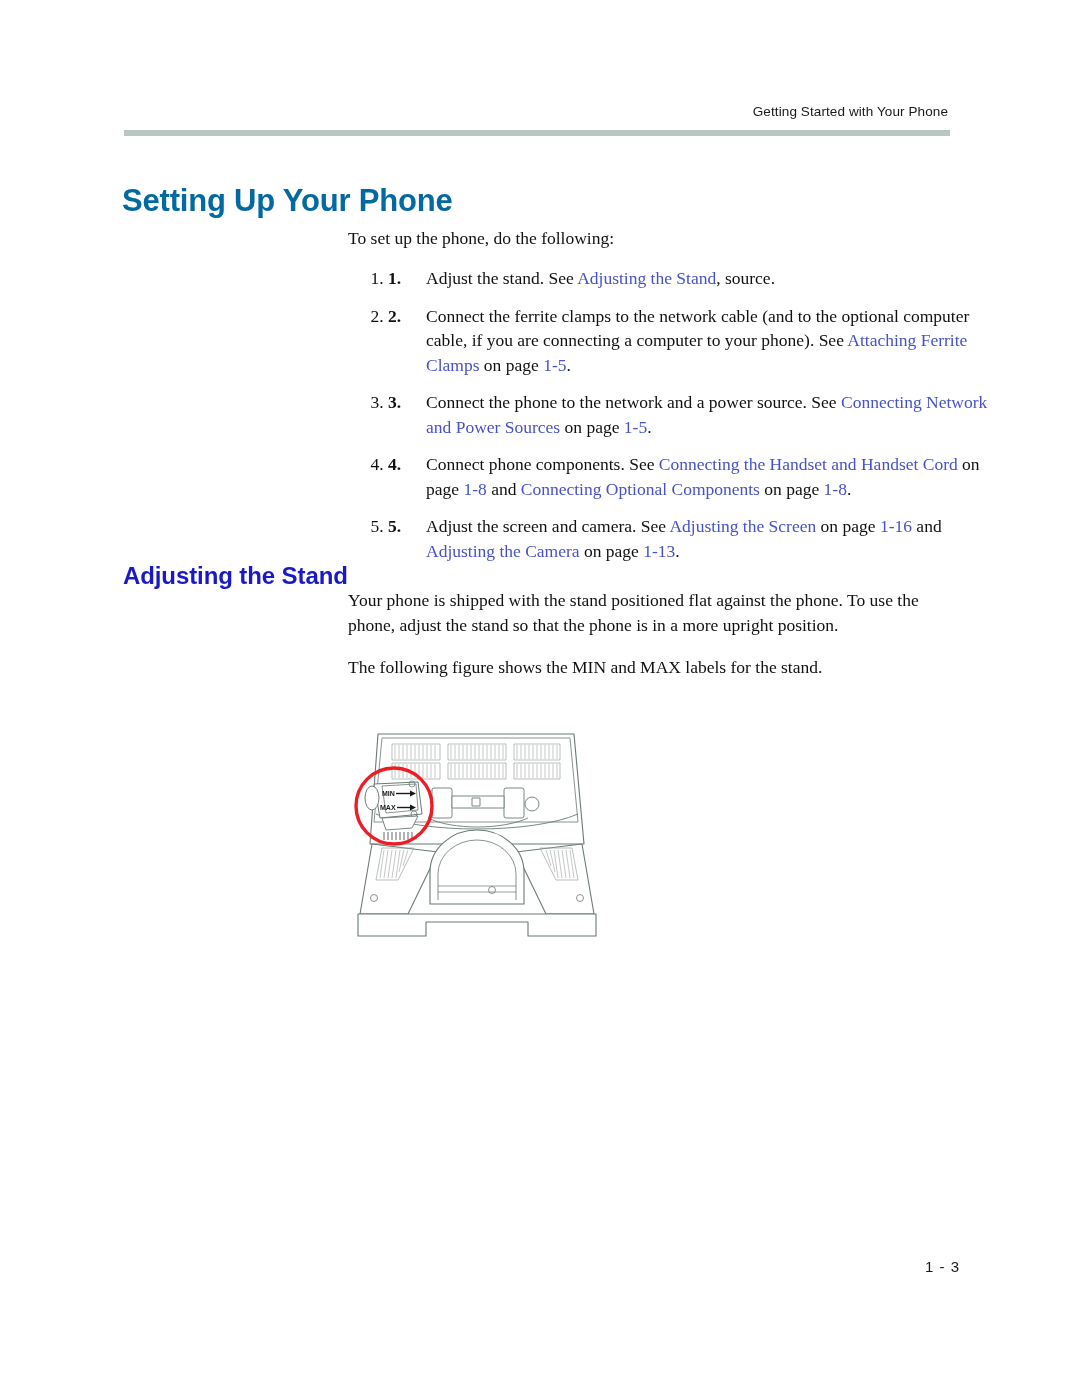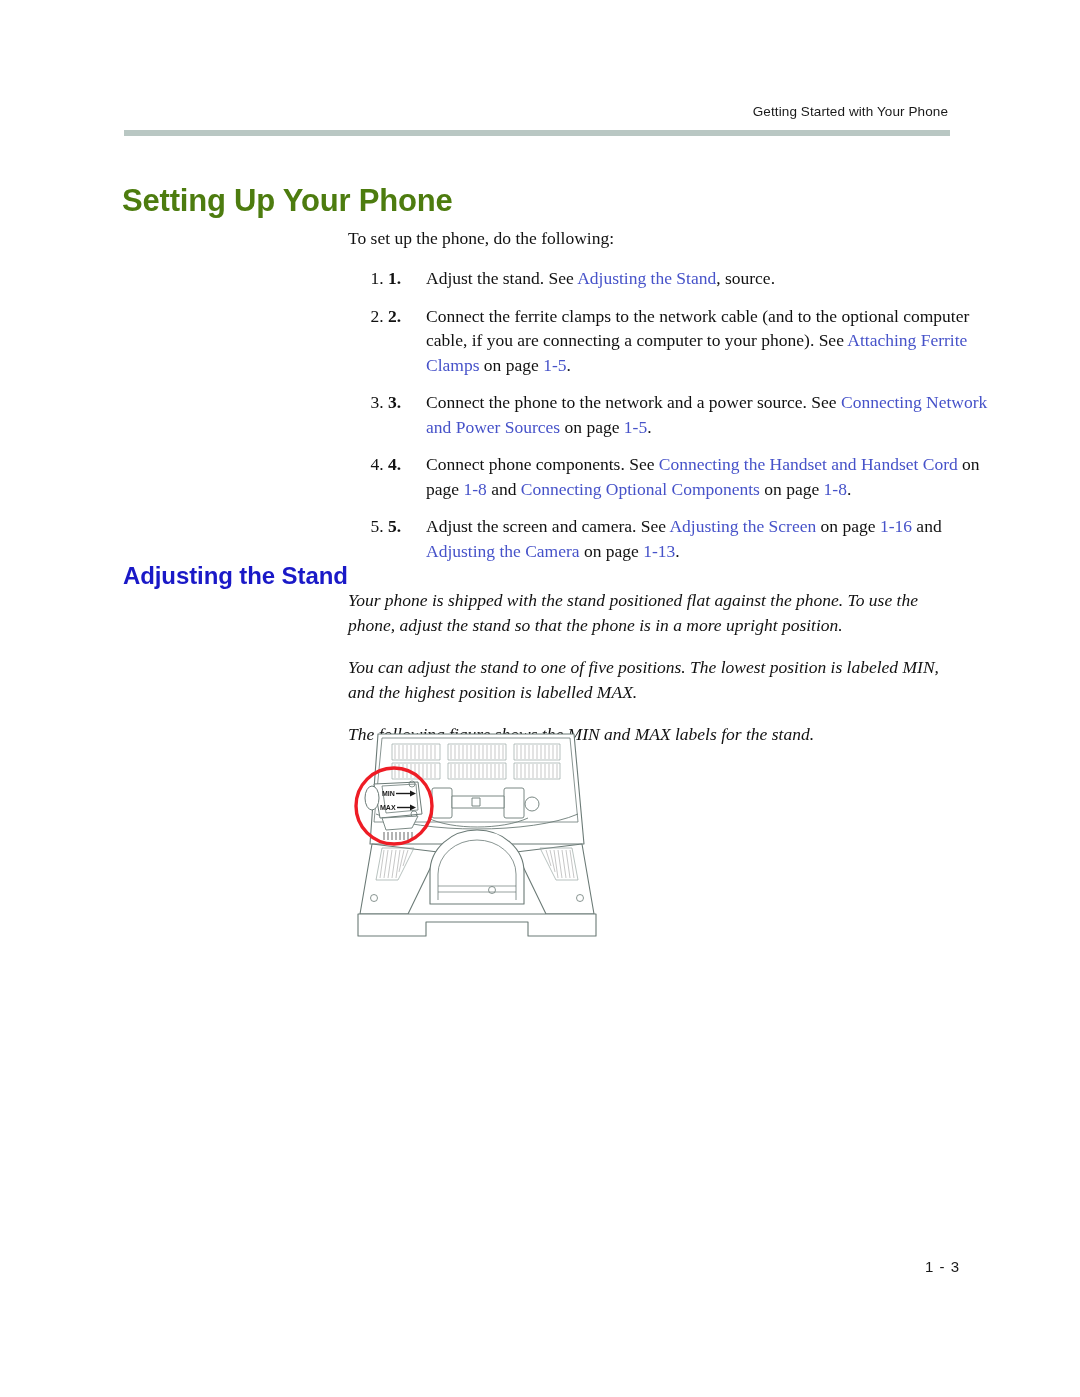--- a/index.html
+++ b/index.html
@@ -38,21 +38,21 @@
   }
 
   
   .chapter-title {
     position: absolute;
     left: 122px;
     top: 162px;
     font-family: "Liberation Sans", sans-serif;
     font-size: 31px;
     font-weight: bold;
-    color: #4d7c0f;
+    color: #0369a1;
     letter-spacing: -0.2px;
   }
 
   
   .intro {
     position: absolute;
     left: 348px;
     top: 219px;
     width: 610px;
     font-size: 17.5px;
@@ -106,21 +106,20 @@
     position: absolute;
     left: 348px;
     top: 588px;
     width: 610px;
   }
   .body-para {
     font-size: 17.5px;
     line-height: 25px;
     color: #111111;
     margin: 0 0 17px 0;
-    font-style: italic;
   }
 
   
   .figure {
     position: absolute;
     left: 352px;
     top: 722px;
     width: 250px;
     height: 225px;
   }
@@ -156,21 +155,20 @@
       <li class="step"><span class="step-num">2.</span><span>Connect the ferrite clamps to the network cable (and to the optional computer cable, if you are connecting a computer to your phone). See </span><span class="xref">Attaching Ferrite Clamps</span><span> on page </span><span class="xref">1-5</span><span>.</span></li>
       <li class="step"><span class="step-num">3.</span><span>Connect the phone to the network and a power source. See </span><span class="xref">Connecting Network and Power Sources</span><span> on page </span><span class="xref">1-5</span><span>.</span></li>
       <li class="step"><span class="step-num">4.</span><span>Connect phone components. See </span><span class="xref">Connecting the Handset and Handset Cord</span><span> on page </span><span class="xref">1-8</span><span> and </span><span class="xref">Connecting Optional Components</span><span> on page </span><span class="xref">1-8</span><span>.</span></li>
       <li class="step"><span class="step-num">5.</span><span>Adjust the screen and camera. See </span><span class="xref">Adjusting the Screen</span><span> on page </span><span class="xref">1-16</span><span> and </span><span class="xref">Adjusting the Camera</span><span> on page </span><span class="xref">1-13</span><span>.</span></li>
     </ol>
 
   <h2 class="section-heading">Adjusting the Stand</h2>
 
   <div class="body-block" id="paras-host">
       <p class="body-para">Your phone is shipped with the stand positioned flat against the phone. To use the phone, adjust the stand so that the phone is in a more upright position.</p>
-      <p class="body-para">You can adjust the stand to one of five positions. The lowest position is labeled MIN, and the highest position is labelled MAX.</p>
       <p class="body-para">The following figure shows the MIN and MAX labels for the stand.</p>
     </div>
 
   <div class="figure">
     <svg width="250" height="225" viewBox="0 0 250 225" xmlns="http://www.w3.org/2000/svg">
       <g fill="none" stroke="#6b7a76" stroke-width="1.1" stroke-linejoin="round">
 
         <path d="M26 12 L222 12 L232 122 L18 122 Z" fill="#ffffff"></path>
         <path d="M30 16 L218 16 L226 100 L22 100 Z" fill="#ffffff" stroke-width="0.8"></path>
 

